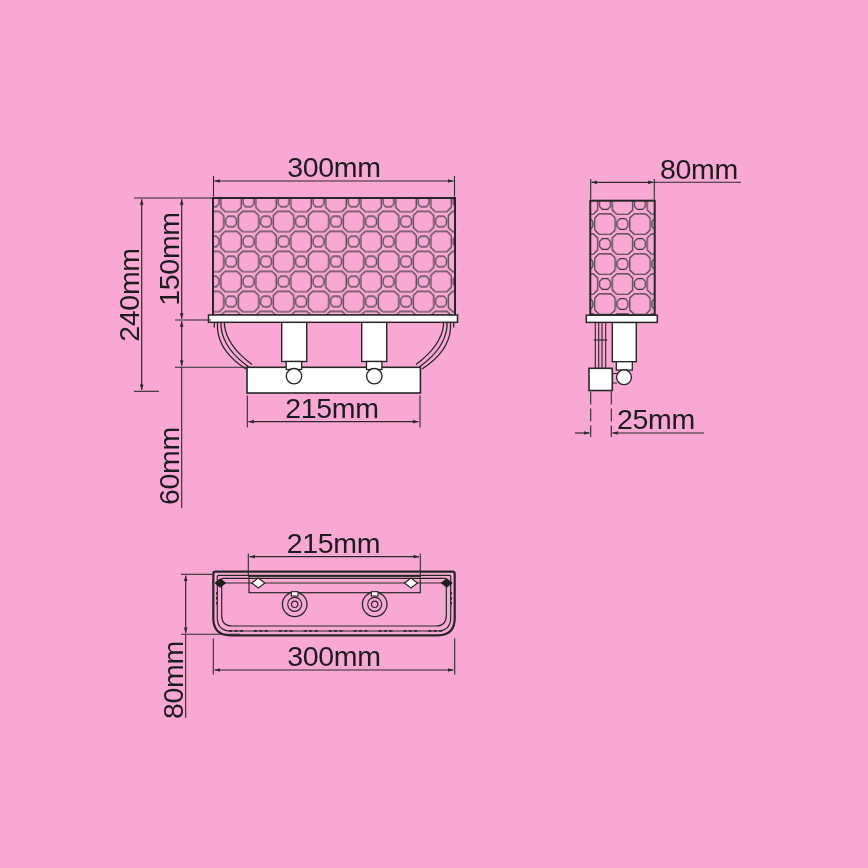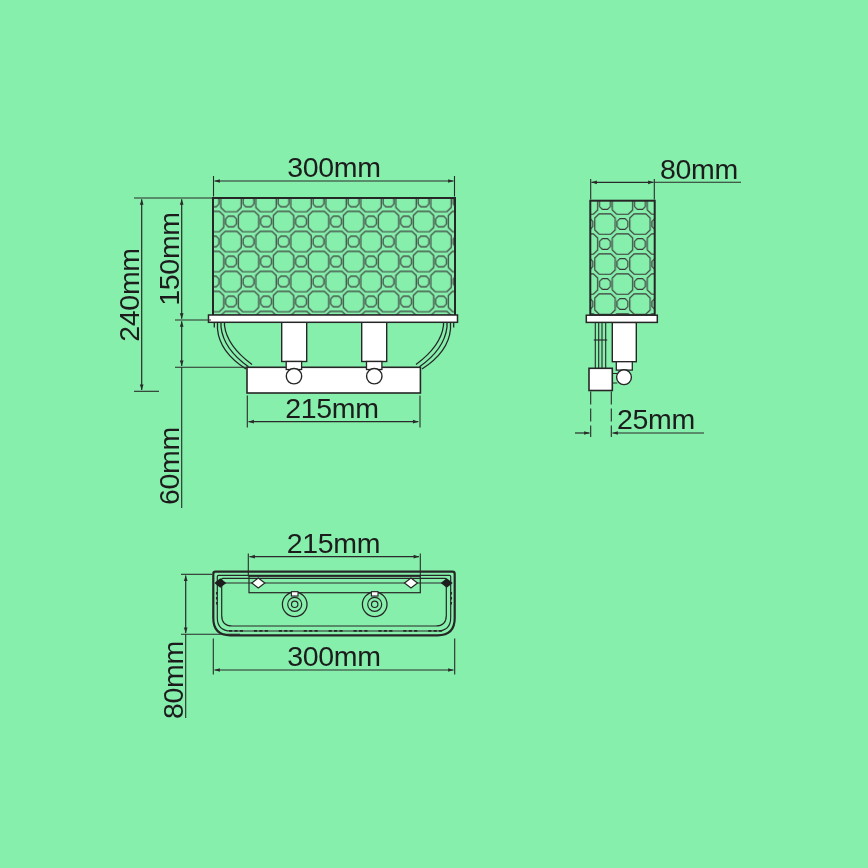--- a/index.html
+++ b/index.html
@@ -1,16 +1,16 @@
 <!DOCTYPE html>
 <html><head>
 <meta charset="utf-8">
 <style>
   html,body{margin:0;padding:0;background:#ffffff;}
-  .canvas{width:868px;height:868px;position:relative;background:#86efac;overflow:hidden;}
+  .canvas{width:868px;height:868px;position:relative;background:#f9a8d4;overflow:hidden;}
   svg{display:block;}
   text{font-family:"Liberation Sans","DejaVu Sans",sans-serif;font-size:28.5px;fill:#1c1c1c;letter-spacing:-0.3px;}
   .ln{stroke:#2a2a2a;stroke-width:1.1;fill:none;}
   .dim{stroke:#2a2a2a;stroke-width:1.2;fill:none;}
   .obj{stroke:#262626;fill:none;}
   .wfill{fill:#ffffff;}
 </style>
 </head>
 <body>
 

